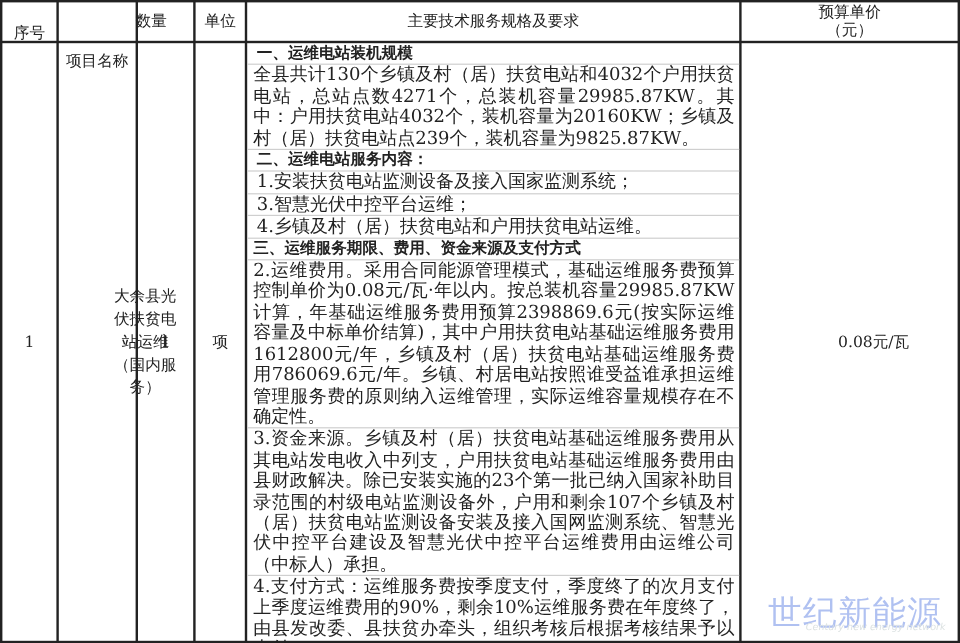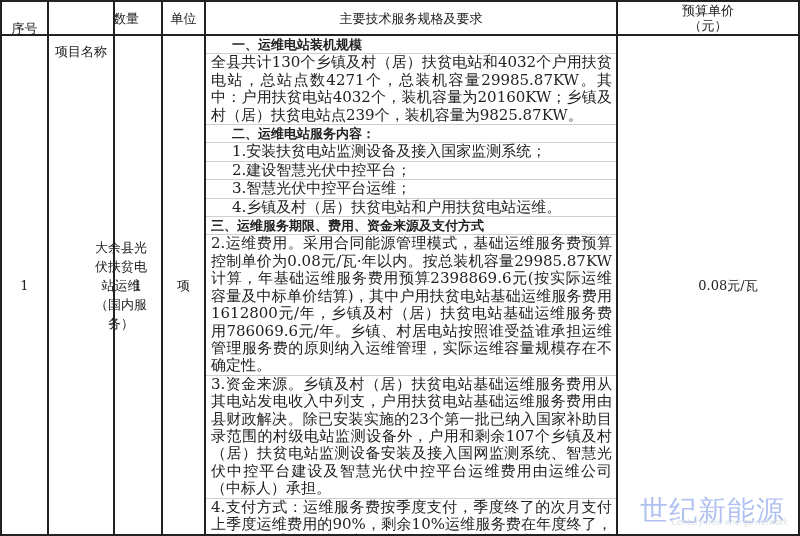--- a/index.html
+++ b/index.html
@@ -7,21 +7,21 @@
          font-family: "DejaVu Serif", "Liberation Serif", serif; color:#222; }
   .tbl { position:absolute; left:0; top:0; width:800px; height:536px; }
   .vline { position:absolute; top:0; bottom:0; width:2px; background:#222; }
   .hline { position:absolute; left:0; right:0; height:2px; background:#222; }
   .cell { position:absolute; display:flex; align-items:center; justify-content:center;
           text-align:center; font-size:13px; line-height:19px; }
   .req { position:absolute; left:206px; width:410px; top:36px; height:498px; }
   .rrow { position:relative; border-bottom:1px solid #cfcfcf; font-size:15px; line-height:17.4px;
           padding:0 4px 0 5px; white-space:normal; text-align:justify; }
   .rrow.h { font-weight:bold; font-size:13px; }
-  .indent { padding-left:26px; }
+  .indent { padding-left:8px; }
   .watermark { position:absolute; left:640px; top:490px; width:160px; height:46px; opacity:0.35; pointer-events:none; }
   .wm-cn { position:absolute; right:10px; top:2px; font-size:28px; color:#1d4ed8; font-family:"DejaVu Sans", sans-serif; letter-spacing:1px;}
   .wm-en { position:absolute; right:12px; top:28px; font-size:8px; font-style:italic; color:#9aa; font-family:"DejaVu Sans", sans-serif;}
 </style>
 </head>
 <body>
 
 <div class="tbl">
 
   <div class="hline" style="top:0;"></div>
@@ -49,21 +49,20 @@
   <div class="cell" style="left:52px;top:36px;width:58px;height:498px;margin-left:40px;">大余县光伏扶贫电站运维（国内服务）</div>
   <div class="cell" style="left:115px;top:36px;width:46px;height:498px;">1</div>
   <div class="cell" style="left:163px;top:36px;width:41px;height:498px;">项</div>
   <div class="cell" style="left:618px;top:36px;width:180px;height:498px;padding-left:20px;">0.08元/瓦</div>
 
   <div class="req">
     <div class="rrow h indent">一、运维电站装机规模</div>
     <div class="rrow">全县共计130个乡镇及村（居）扶贫电站和4032个户用扶贫电站，总站点数4271个，总装机容量29985.87KW。其中：户用扶贫电站4032个，装机容量为20160KW；乡镇及村（居）扶贫电站点239个，装机容量为9825.87KW。</div>
     <div class="rrow h indent">二、运维电站服务内容：</div>
     <div class="rrow indent">1.安装扶贫电站监测设备及接入国家监测系统；</div>
-    <div class="rrow indent">2.建设智慧光伏中控平台；</div>
     <div class="rrow indent">3.智慧光伏中控平台运维；</div>
     <div class="rrow indent">4.乡镇及村（居）扶贫电站和户用扶贫电站运维。</div>
     <div class="rrow h">三、运维服务期限、费用、资金来源及支付方式</div>
     <div class="rrow">2.运维费用。采用合同能源管理模式，基础运维服务费预算控制单价为0.08元/瓦·年以内。按总装机容量29985.87KW计算，年基础运维服务费用预算2398869.6元(按实际运维容量及中标单价结算)，其中户用扶贫电站基础运维服务费用1612800元/年，乡镇及村（居）扶贫电站基础运维服务费用786069.6元/年。乡镇、村居电站按照谁受益谁承担运维管理服务费的原则纳入运维管理，实际运维容量规模存在不确定性。</div>
     <div class="rrow">3.资金来源。乡镇及村（居）扶贫电站基础运维服务费用从其电站发电收入中列支，户用扶贫电站基础运维服务费用由县财政解决。除已安装实施的23个第一批已纳入国家补助目录范围的村级电站监测设备外，户用和剩余107个乡镇及村（居）扶贫电站监测设备安装及接入国网监测系统、智慧光伏中控平台建设及智慧光伏中控平台运维费用由运维公司（中标人）承担。</div>
     <div class="rrow">4.支付方式：运维服务费按季度支付，季度终了的次月支付上季度运维费用的90%，剩余10%运维服务费在年度终了，由县发改委、县扶贫办牵头，组织考核后根据考核结果予以支付。</div>
 
   </div>
 </div>
 

